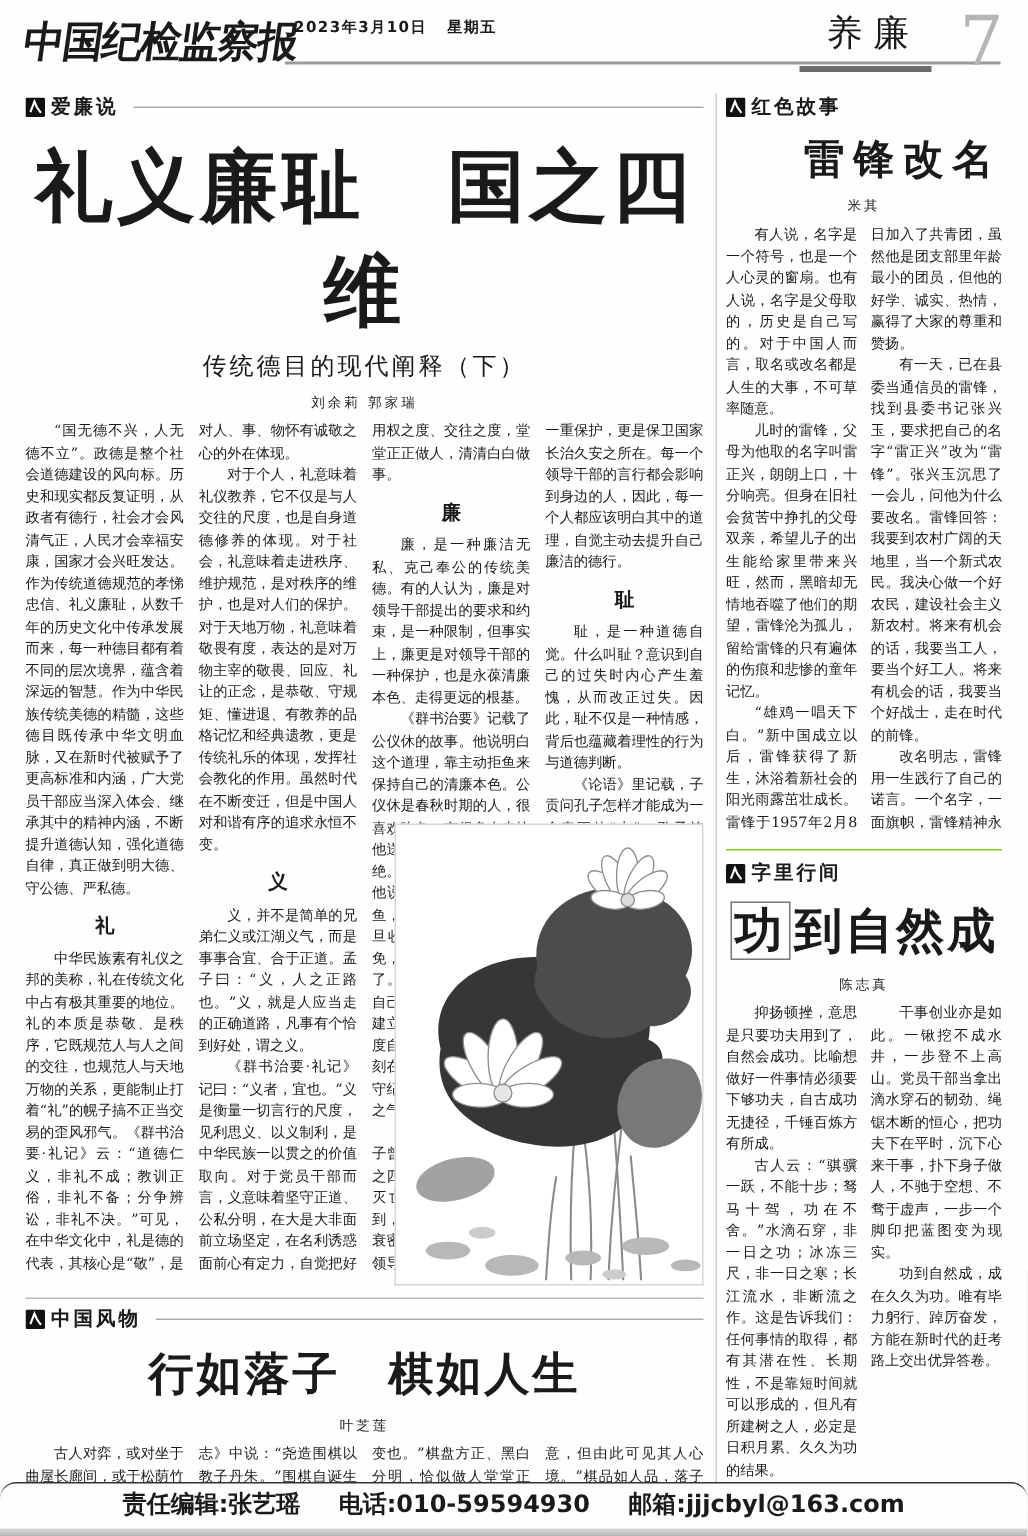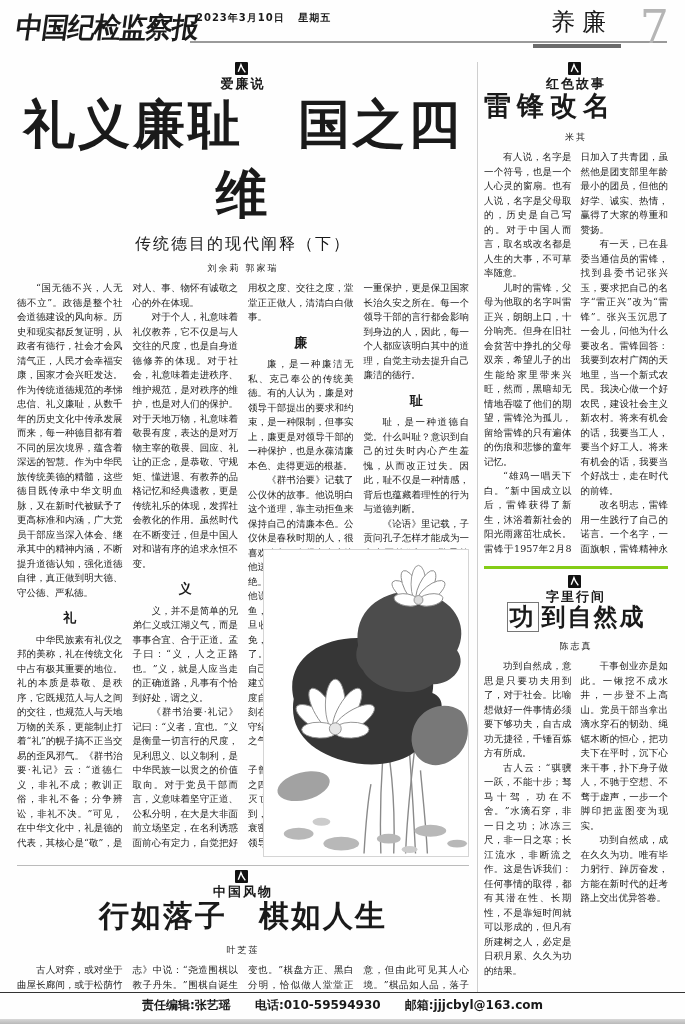--- a/index.html
+++ b/index.html
@@ -16,21 +16,21 @@
   .section-name{position:absolute;right:72px;top:6px;font-size:24px;font-weight:400;letter-spacing:7px;}
   .section-underline{position:absolute;right:64px;top:44px;width:88px;height:4px;background:#6a6a6a;}
   .pagenum{position:absolute;right:16px;top:0px;font-size:46px;color:#b5b5b5;font-weight:400;}
 
   
   .content{display:flex;padding:4px 17px 0 17px;}
   .left-region{width:452px;}
   .vdivider{width:1px;background:#cfcfcf;margin:2px 6px 0 8px;}
   .right-region{flex:1;min-width:0;}
 
-  .label-row{display:flex;align-items:center;height:18px;margin:2px 0 2px 0;flex-direction:column;}
+  .label-row{display:flex;align-items:center;height:18px;margin:2px 0 2px 0;}
   .seal{width:13px;height:13px;flex:0 0 13px;margin-right:4px;}
   .label-text{font-size:13px;font-weight:700;letter-spacing:2px;white-space:nowrap;}
   .label-rule{flex:1;height:1px;background:#aaa;margin-left:10px;}
 
   
   .main-article{position:relative;}
   .main-h1{margin:10px 0 2px 0;text-align:center;font-size:52px;font-weight:900;letter-spacing:3px;}
   .main-h2{margin:4px 0 0 0;text-align:center;font-size:16px;font-weight:400;letter-spacing:2px;}
   .byline{text-align:center;font-size:9px;letter-spacing:2px;color:#222;margin:7px 0 6px 0;}
 
@@ -42,32 +42,32 @@
   .lotus-frame{position:absolute;right:0;bottom:2px;width:206px;height:308px;background:#fff;
                border:1px solid #d5d5d5;box-sizing:border-box;}
   .lotus-frame svg{display:block;width:100%;height:100%;}
 
   
   .bottom-article{border-top:1px solid #bbb;margin-top:6px;padding-top:2px;}
   .chess-h1{margin:8px 0 0 0;text-align:center;font-size:30px;font-weight:900;letter-spacing:2px;}
   .chess-cols{column-count:4;column-gap:10px;height:168px;margin-top:2px;}
 
   
-  .red-h1{margin:8px 0 0 0;text-align:left;font-size:27px;font-weight:900;letter-spacing:6px;}
+  .red-h1{margin:8px 0 0 0;text-align:right;font-size:27px;font-weight:900;letter-spacing:6px;}
   .two-cols{column-count:2;column-gap:9px;}
   .red-cols{height:408px;}
-  .gong-sec{border-top:3px solid #84cc16;margin-top:8px;padding-top:4px;}
-  .gong-title{margin:8px 0 0 0;text-align:center;font-size:24px;font-weight:900;letter-spacing:2px;}
+  .gong-sec{border-top:1px solid #84cc16;margin-top:8px;padding-top:4px;}
+  .gong-title{margin:8px 0 0 0;text-align:center;font-size:32px;font-weight:900;letter-spacing:2px;}
   .boxed-char{display:inline-block;border:1px solid #777;padding:0 2px;margin-right:3px;line-height:1.15;}
   .gong-cols{height:330px;}
 
   
   .ftr{position:absolute;left:0;right:0;bottom:5px;border-top:1px solid #333;background:#fefefe;
-       text-align:center;font-size:12px;font-weight:bold;padding:4px 0 5px 0;
-       font-family:"DejaVu Sans","Liberation Sans",sans-serif;}
+       text-align:center;font-size:16px;font-weight:bold;padding:4px 0 5px 0;
+       font-family:"DejaVu Sans","Liberation Sans",sans-serif;border-radius:11px;}
   .ftr span{margin:0 10px;}
   .bottom-strip{position:absolute;left:0;right:0;bottom:0;height:5px;
                 background:linear-gradient(#d8d8d8,#b9b9b9);}
 </style>
 </head>
 <body>
 
 <div class="page">
 
   <div class="hdr">
@@ -221,21 +221,21 @@
         <div class="label-row">
           <svg class="seal" viewBox="0 0 12 12">
             <rect width="12" height="12" rx="1" fill="#111"></rect>
             <path d="M3 9 L5.5 2.5 L7 6 L9.5 9.5" stroke="#fff" stroke-width="1.3" fill="none"></path>
           </svg>
           <span class="label-text">字里行间</span>
         </div>
         <h1 class="gong-title"><span class="boxed-char">功</span><span>到自然成</span></h1>
         <div class="byline">陈志真</div>
         <div class="cols two-cols gong-cols">
-          <p>功到自然成，意思是只要功夫用到了，对于社会。比喻想做好一件事情必须要下够功夫，自古成功无捷径，千锤百炼方有所成。</p>
+          <p>抑扬顿挫，意思是只要功夫用到了，自然会成功。比喻想做好一件事情必须要下够功夫，自古成功无捷径，千锤百炼方有所成。</p>
           <p>古人云：“骐骥一跃，不能十步；驽马十驾，功在不舍。”水滴石穿，非一日之功；冰冻三尺，非一日之寒；长江流水，非断流之作。这是告诉我们：任何事情的取得，都有其潜在性、长期性，不是靠短时间就可以形成的，但凡有所建树之人，必定是日积月累、久久为功的结果。</p>
           <p>干事创业亦是如此。一锹挖不成水井，一步登不上高山。党员干部当拿出滴水穿石的韧劲、绳锯木断的恒心，把功夫下在平时，沉下心来干事，扑下身子做人，不驰于空想、不骛于虚声，一步一个脚印把蓝图变为现实。</p>
           <p>功到自然成，成在久久为功。唯有毕力躬行、踔厉奋发，方能在新时代的赶考路上交出优异答卷。</p>
         </div>
       </div>
     </div>
   </div>
 
   <div class="ftr">
     <span>责任编辑:张艺瑶</span>

